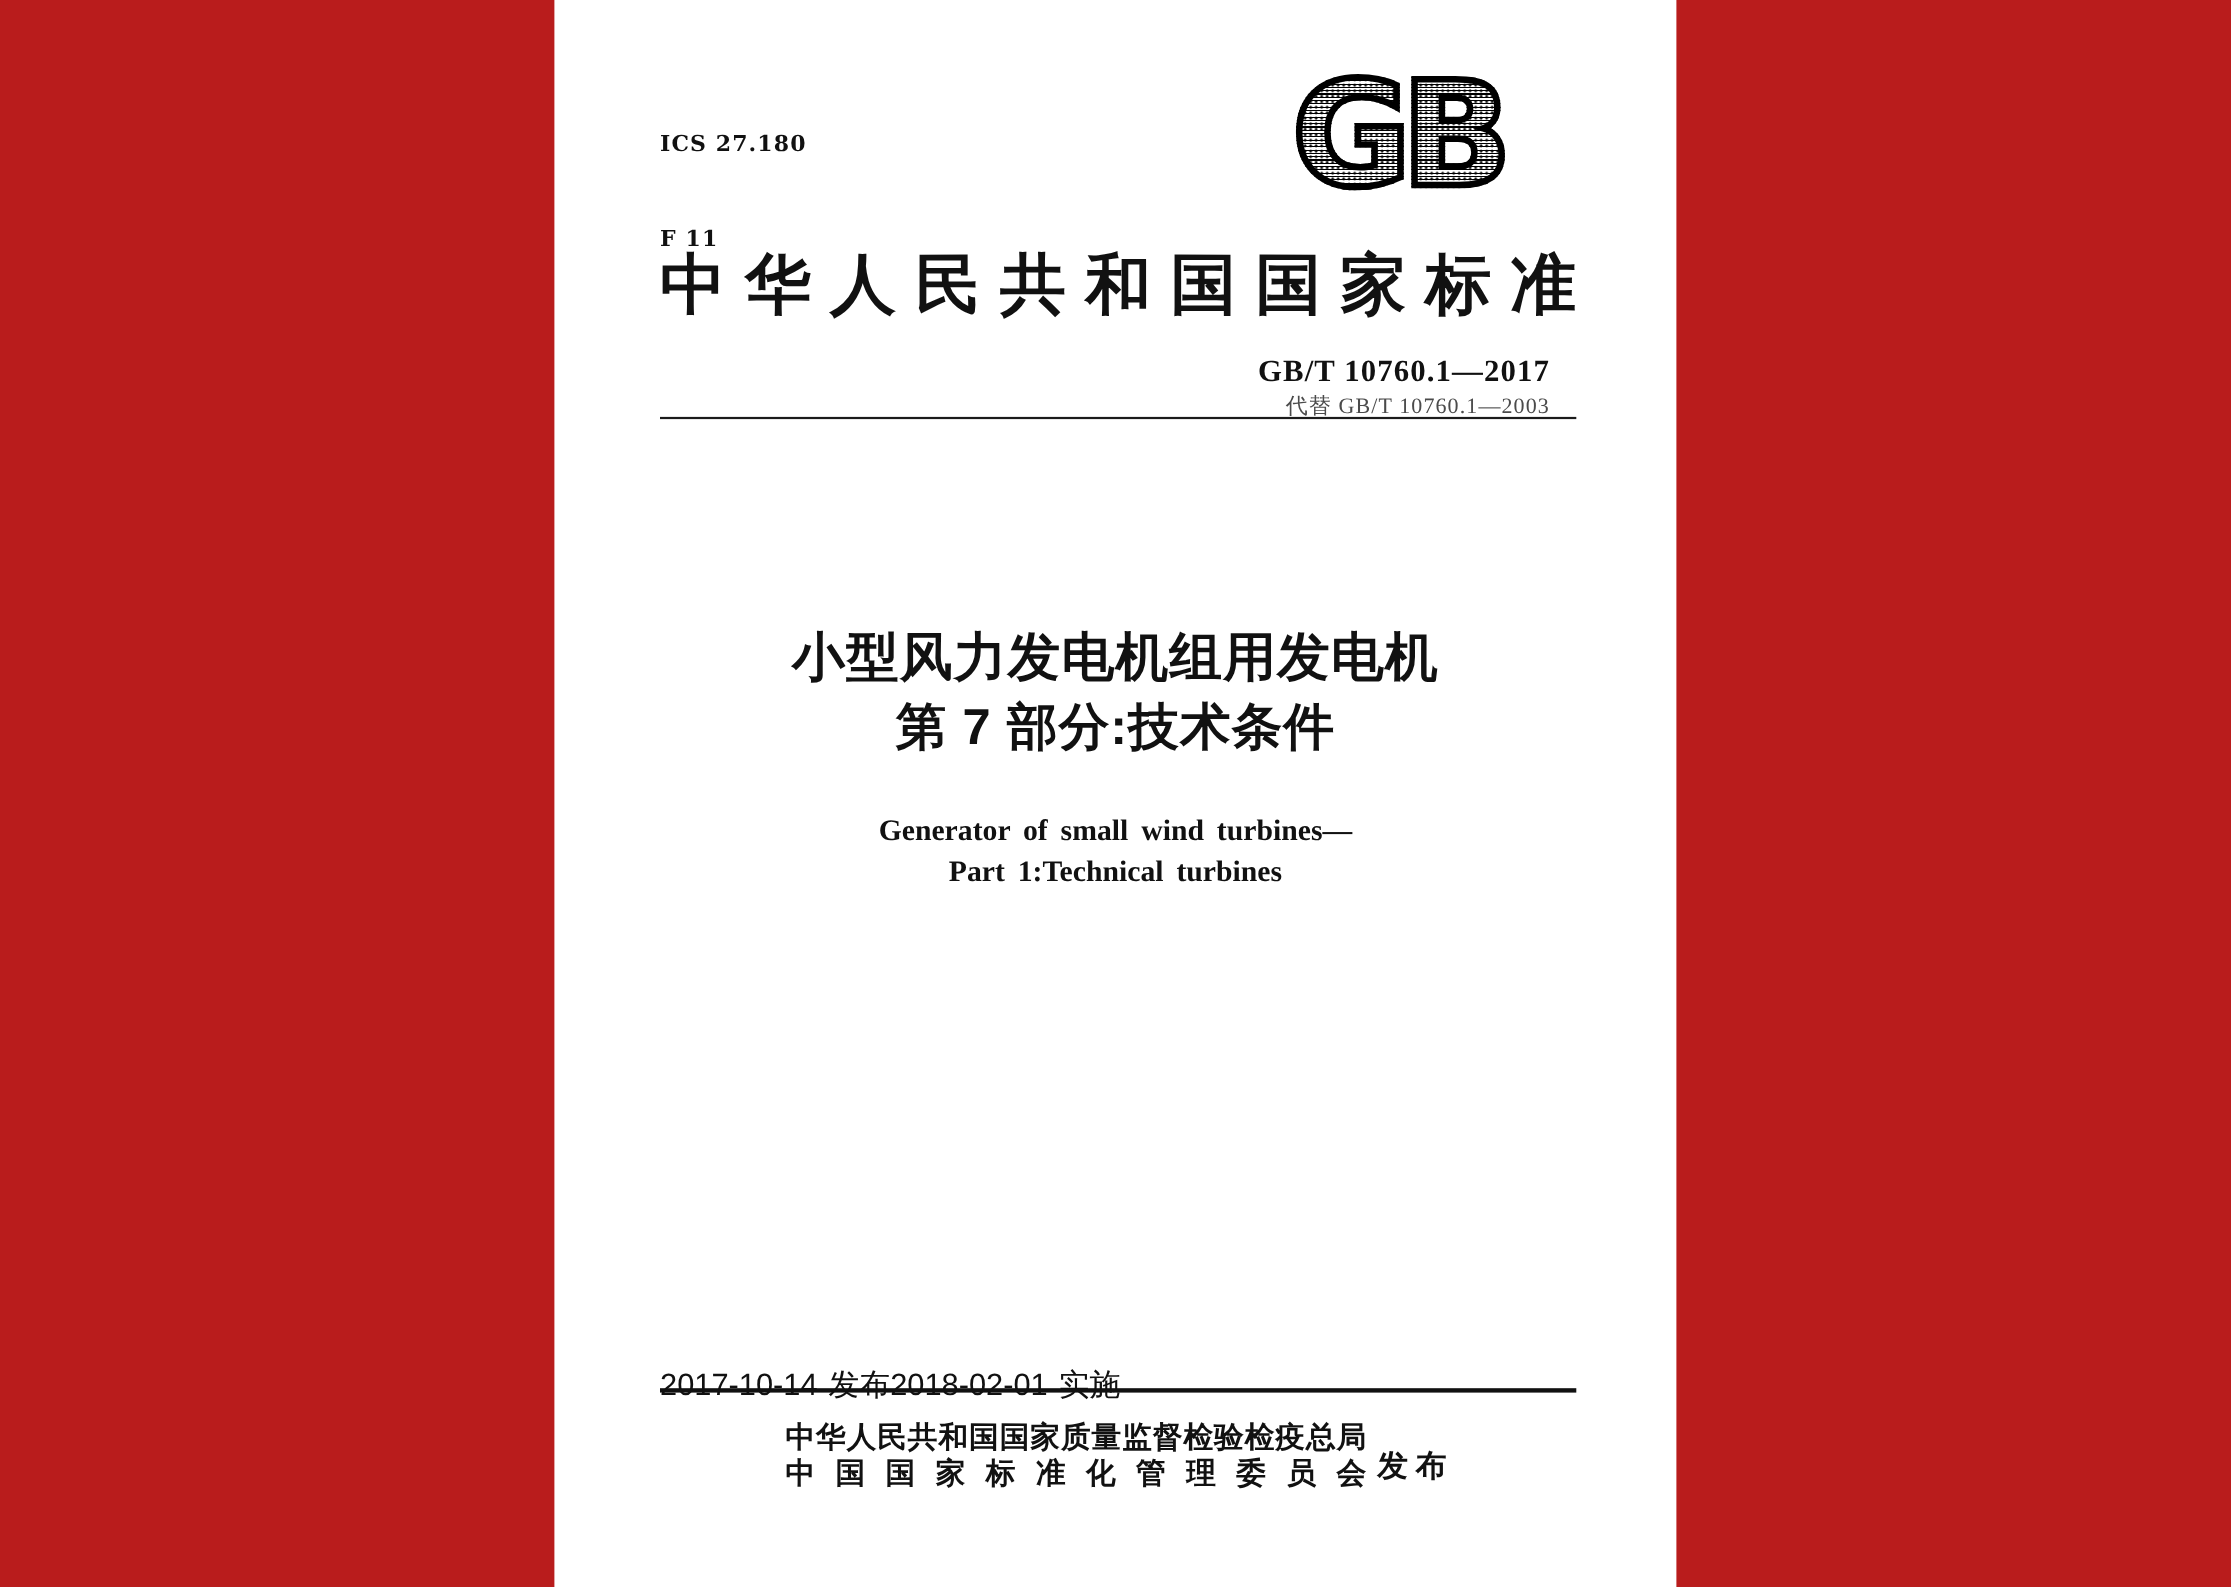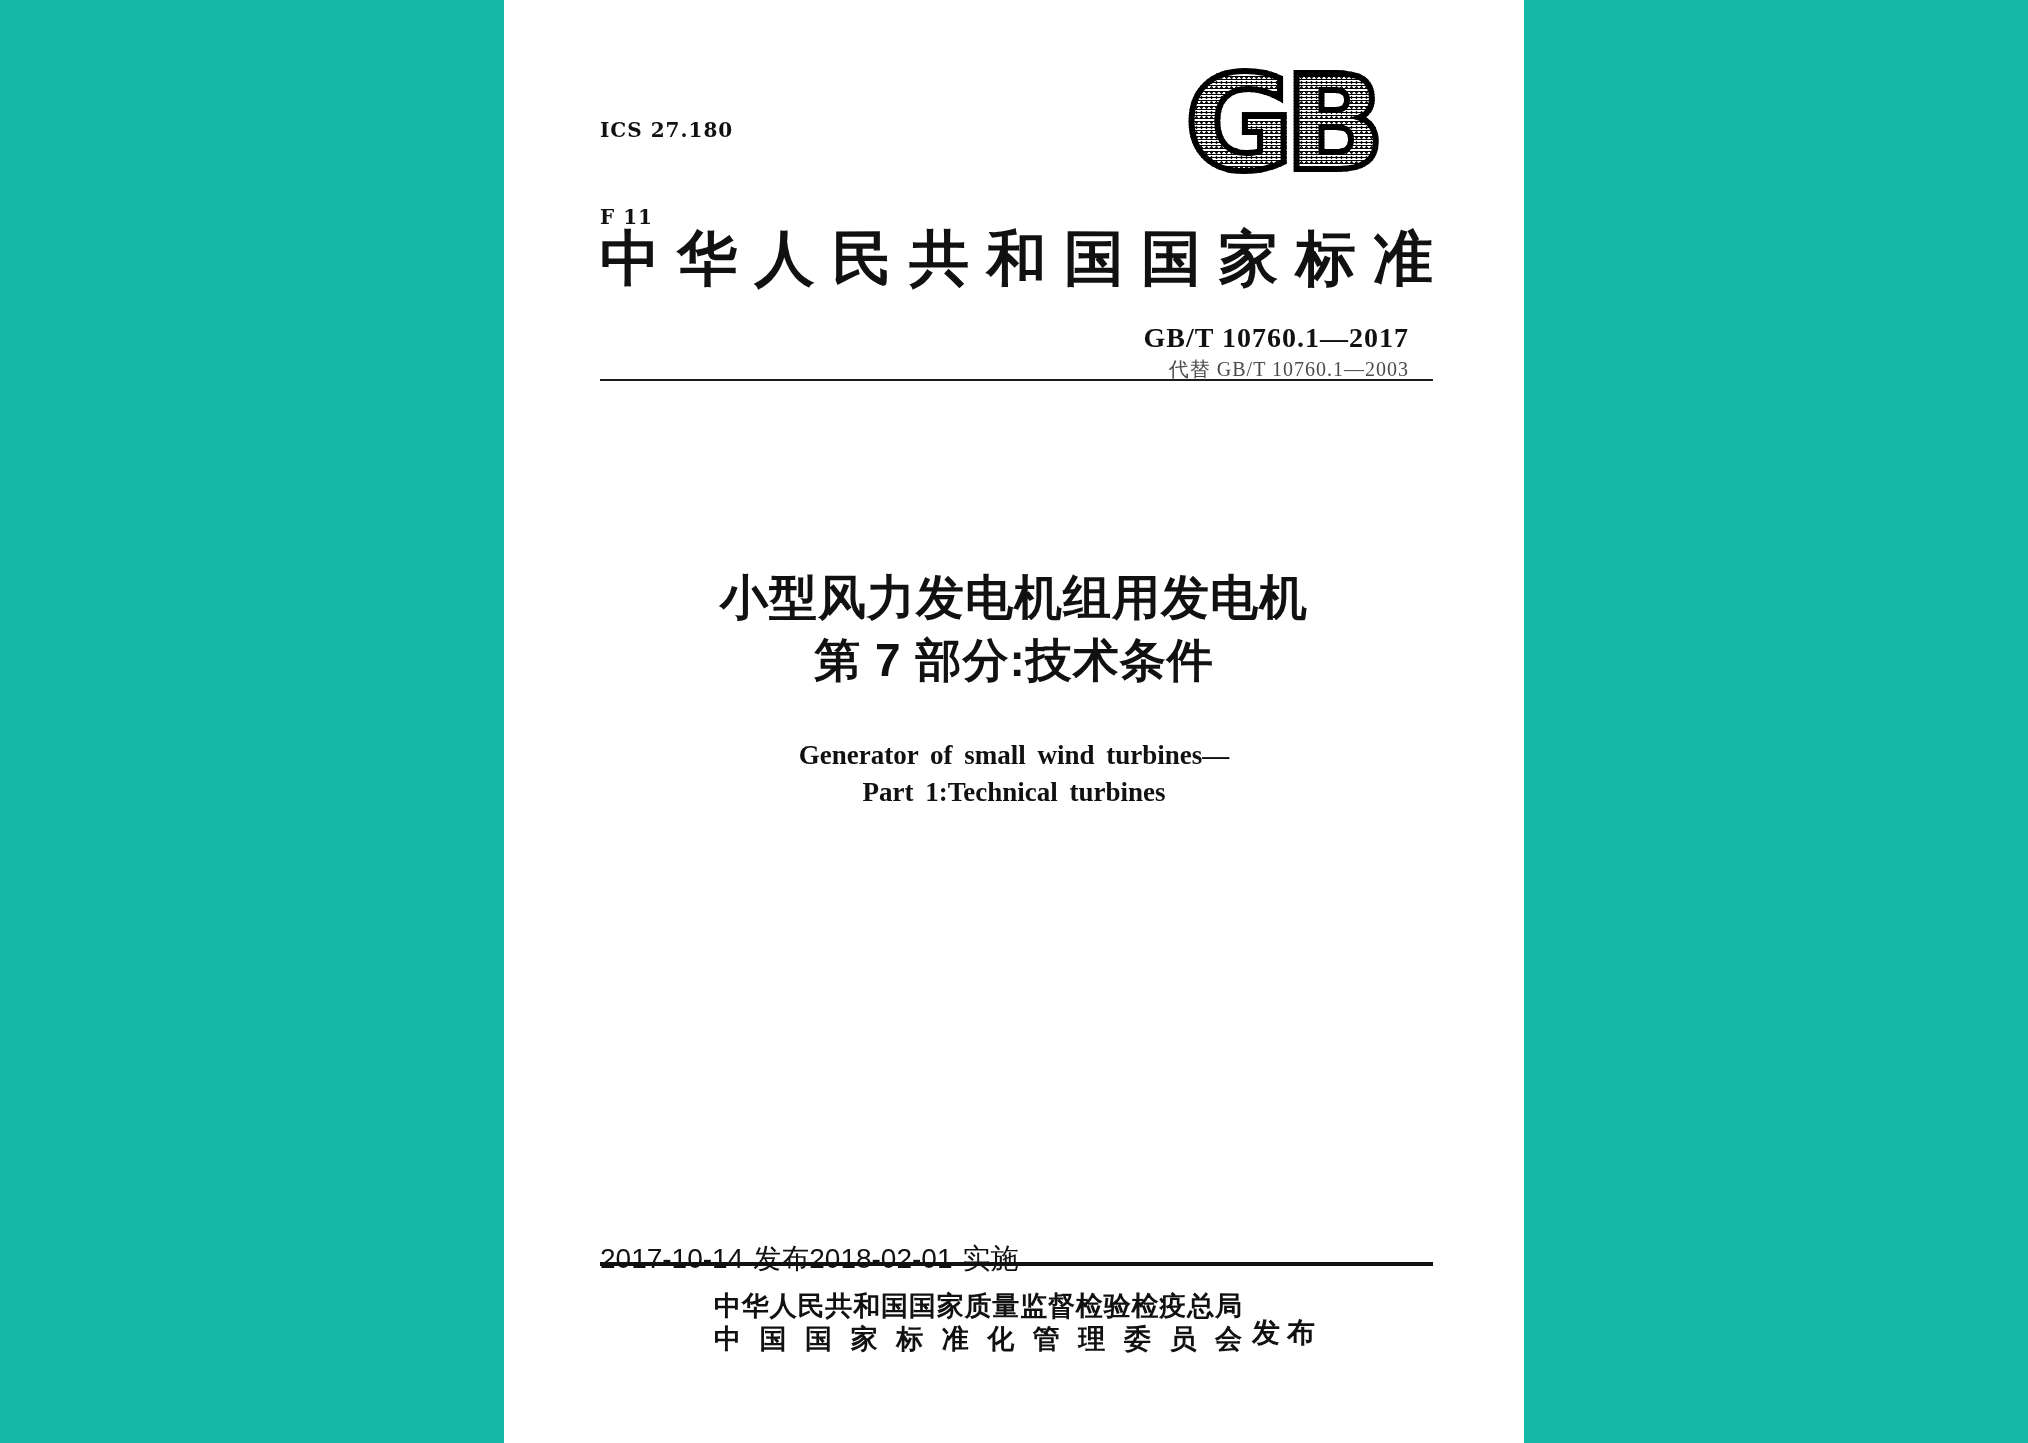--- a/index.html
+++ b/index.html
@@ -9,21 +9,21 @@
     height: 1443px;
     overflow: hidden;
     background: #d8d8d7;
     font-family: "Liberation Serif", "DejaVu Serif", serif;
     color: #111;
   }
   .canvas {
     position: relative;
     width: 2028px;
     height: 1443px;
-    background: #14b8a6;
+    background: #b91c1c;
   }
   .page {
     position: absolute;
     left: 504px;
     top: 0;
     width: 1020px;
     height: 1443px;
     background: #ffffff;
   }
   .abs { position: absolute; }
@@ -52,21 +52,21 @@
     line-height: 106px;
     letter-spacing: -9px;
     color: transparent;
     background-image:
       radial-gradient(circle, rgba(0,0,0,0.9) 1.1px, rgba(0,0,0,0) 1.5px),
       repeating-linear-gradient(180deg, #000 0 1px, rgba(0,0,0,0) 1px 3px);
     background-size: 5px 5px, 100% 100%;
     -webkit-background-clip: text;
     background-clip: text;
     -webkit-text-stroke: 6px #000;
-    text-align: right;
+    text-align: center;
   }
 
   .heading {
     left: 96px;
     top: 220px;
     width: 833px;
     font-weight: bold;
     font-size: 60px;
     line-height: 78px;
     text-align: justify;

